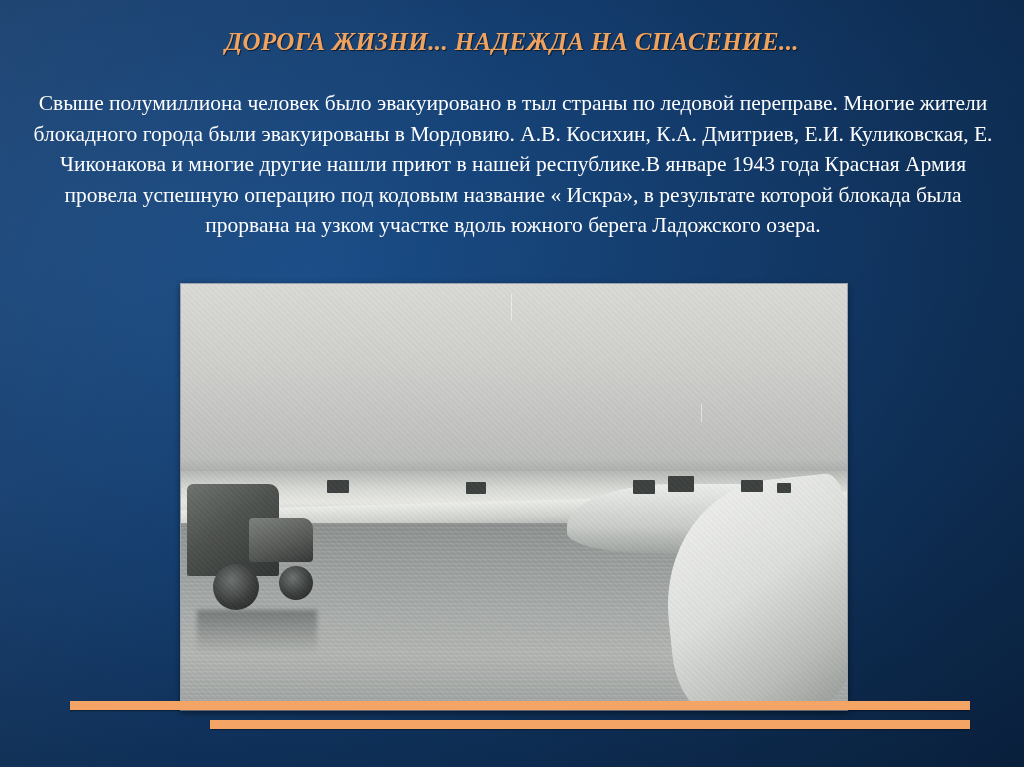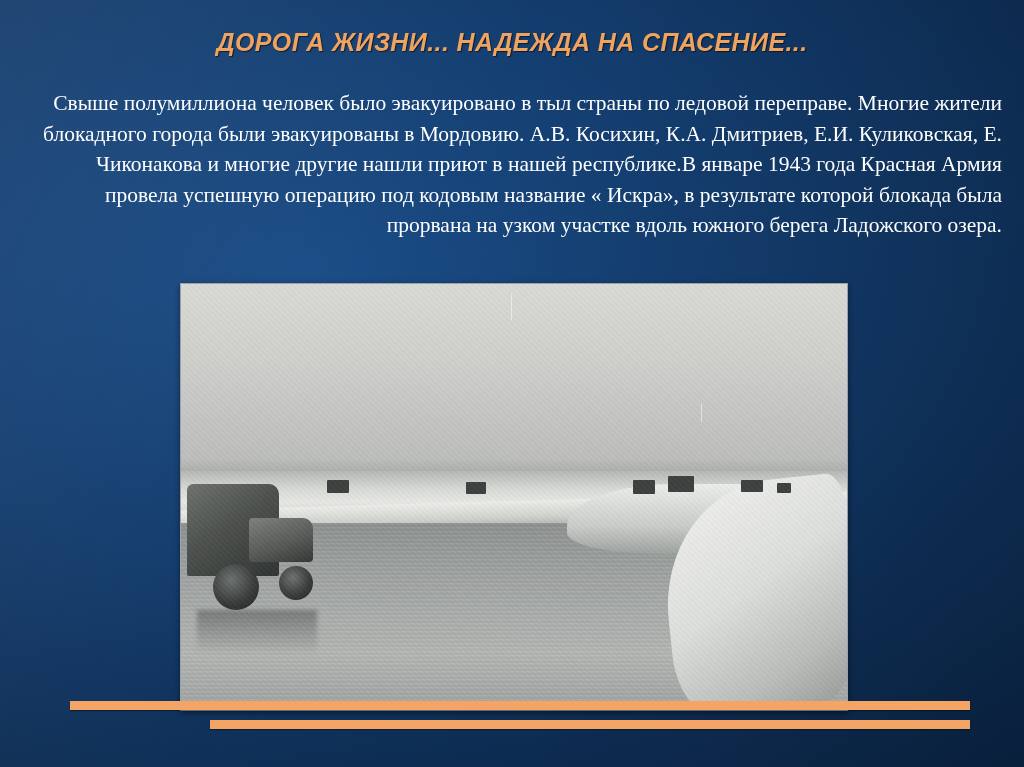--- a/index.html
+++ b/index.html
@@ -28,40 +28,41 @@
     inset: 0;
     background: linear-gradient(115deg, rgba(255,255,255,0.06) 0%, rgba(255,255,255,0.0) 40%, rgba(0,0,0,0.18) 100%);
     pointer-events: none;
   }
   .title-bar {
     position: absolute;
     top: 28px;
     left: 0;
     width: 1024px;
     text-align: center;
+    font-family: Liberation Serif, serif;
   }
   .slide-title {
     display: inline-block;
     color: #f0a35e;
     font-size: 25px;
     font-weight: bold;
     font-style: italic;
     letter-spacing: 0.4px;
     text-shadow: 1px 1px 1px rgba(0,0,0,0.55);
   }
   .body-text {
     position: absolute;
     top: 88px;
     left: 24px;
     width: 978px;
     color: #ffffff;
     font-family: "Liberation Serif", serif;
     font-size: 21.5px;
     line-height: 30.5px;
-    text-align: right;
+    text-align: center;
   }
   .photo-frame {
     position: absolute;
     left: 180px;
     top: 283px;
     width: 666px;
     height: 426px;
     background: #c9c9c4;
     border: 1px solid #9aa3ad;
     box-shadow: 0 2px 6px rgba(0,0,0,0.45);

